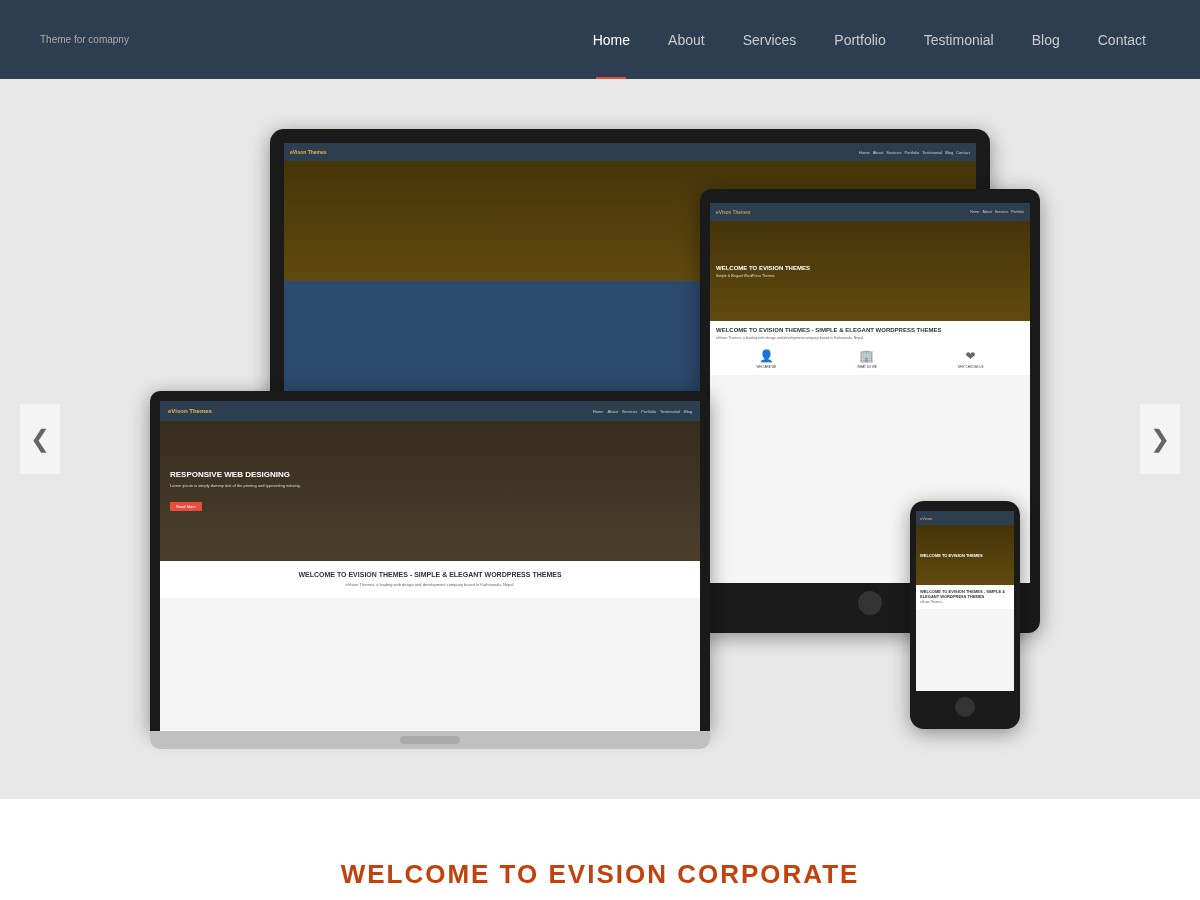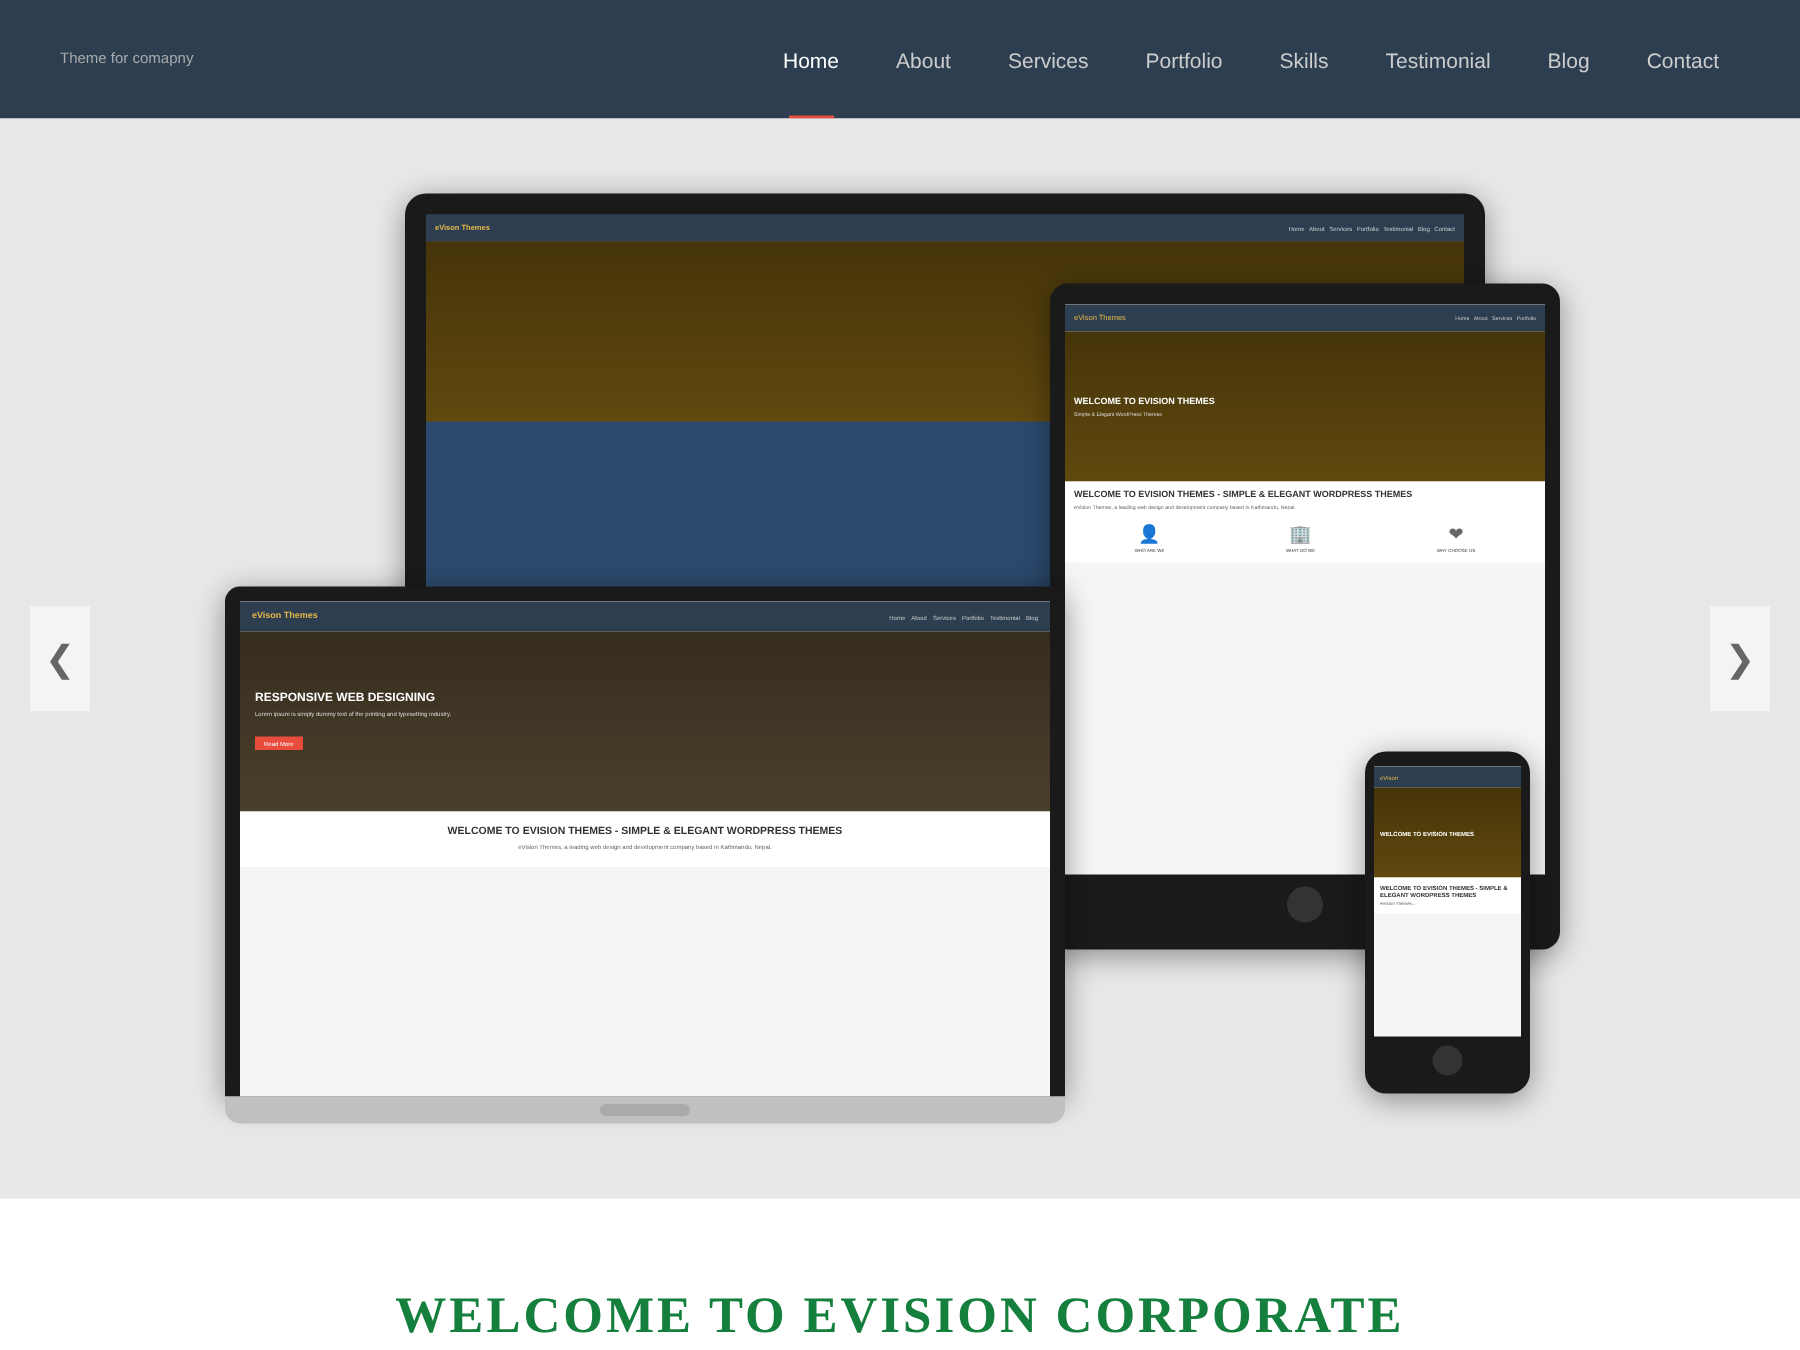--- a/index.html
+++ b/index.html
@@ -256,21 +256,21 @@
       height: 20px;
       display: flex;
       align-items: center;
       padding: 0 8px;
     }
     .laptop-mini-nav .lmn-logo { color: #e8b84b; font-size: 6px; font-weight: bold; }
     .laptop-mini-nav .lmn-links { display: flex; gap: 4px; margin-left: auto; }
     .laptop-mini-nav .lmn-link { color: #ccc; font-size: 4px; }
 
     .laptop-mini-hero {
-      height: 120px;
+      height: 140px;
       background: linear-gradient(rgba(0,0,0,0.5), rgba(0,0,0,0.3)), #6b5a3e;
       display: flex;
       align-items: center;
       padding: 10px;
     }
     .laptop-mini-hero-text { color: white; }
     .laptop-mini-hero-text .lmh-title { font-size: 8px; font-weight: bold; margin-bottom: 4px; }
     .laptop-mini-hero-text p { font-size: 4px; color: #ddd; margin-bottom: 6px; line-height: 1.3; }
 
     .laptop-welcome {
@@ -325,41 +325,39 @@
     .phone-welcome { font-size: 4px; font-weight: bold; color: #333; margin-bottom: 2px; }
     .phone-text { font-size: 3px; color: #666; line-height: 1.3; }
 
     
     .welcome-section {
       background: white;
       padding: 60px 20px 40px;
       text-align: center;
     }
     .welcome-title {
-      font-size: 34px;
+      font-size: 26px;
       font-weight: bold;
-      color: #15803d;
+      color: #c2410c;
       letter-spacing: 2px;
       text-transform: uppercase;
-      font-family: Liberation Serif, serif;
     }
   </style>
 </head>
 <body>
 
 <nav>
   <div class="nav-brand">
     <div class="brand-sub">Theme for comapny</div>
   </div>
   <div class="nav-links">
     <a class="active">Home</a>
     <a>About</a>
     <a>Services</a>
     <a>Portfolio</a>
-    <a>Skills</a>
     <a>Testimonial</a>
     <a>Blog</a>
     <a>Contact</a>
   </div>
 </nav>
 
 <div class="hero">
   <button class="arrow-btn left">❮</button>
 
   <div class="devices-container">

